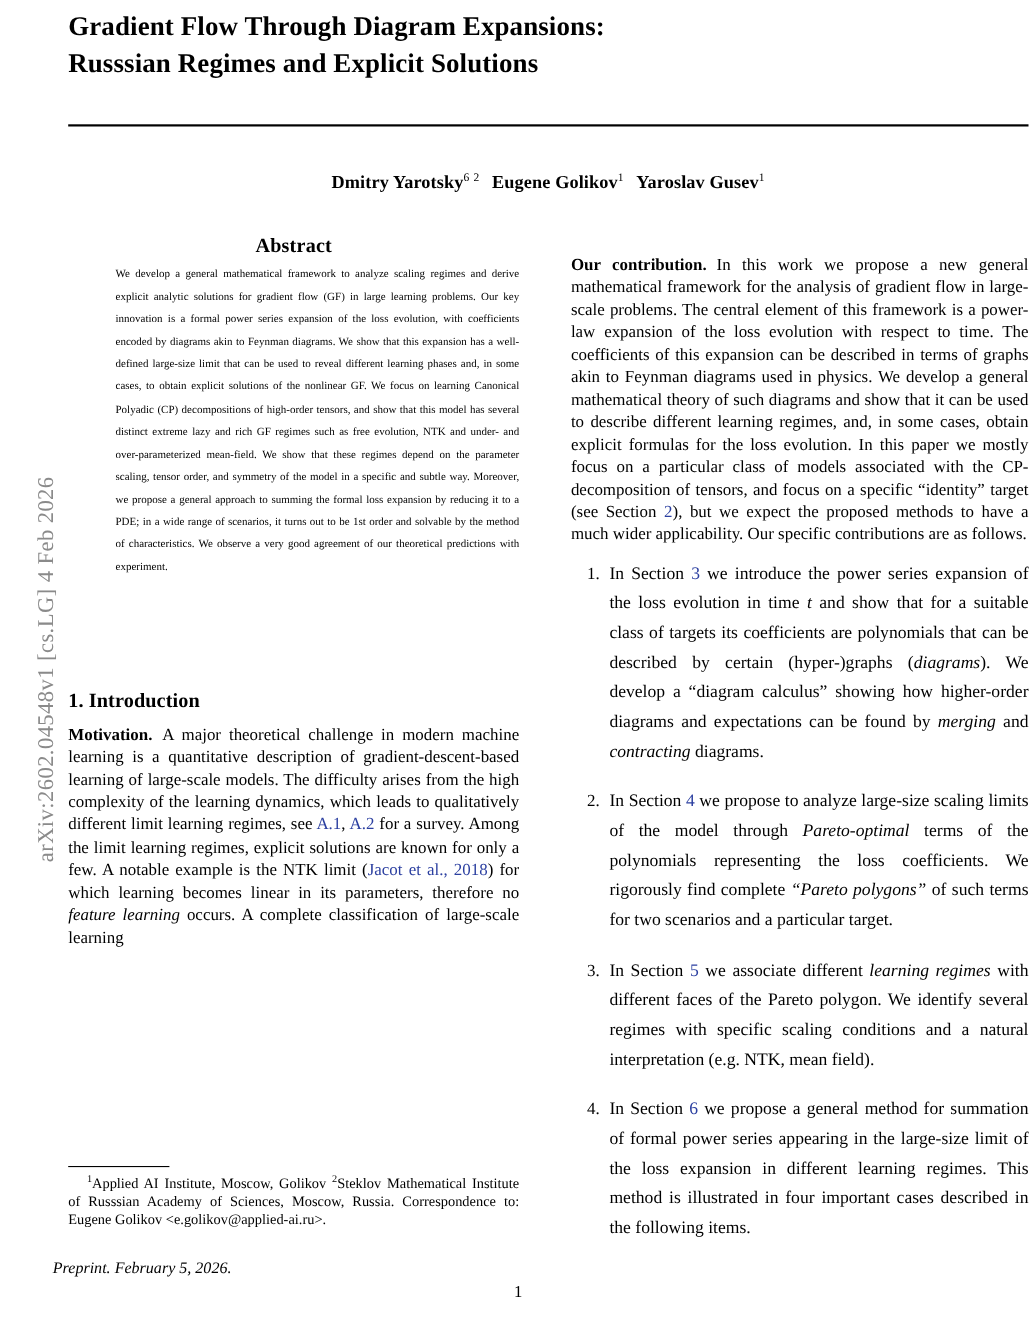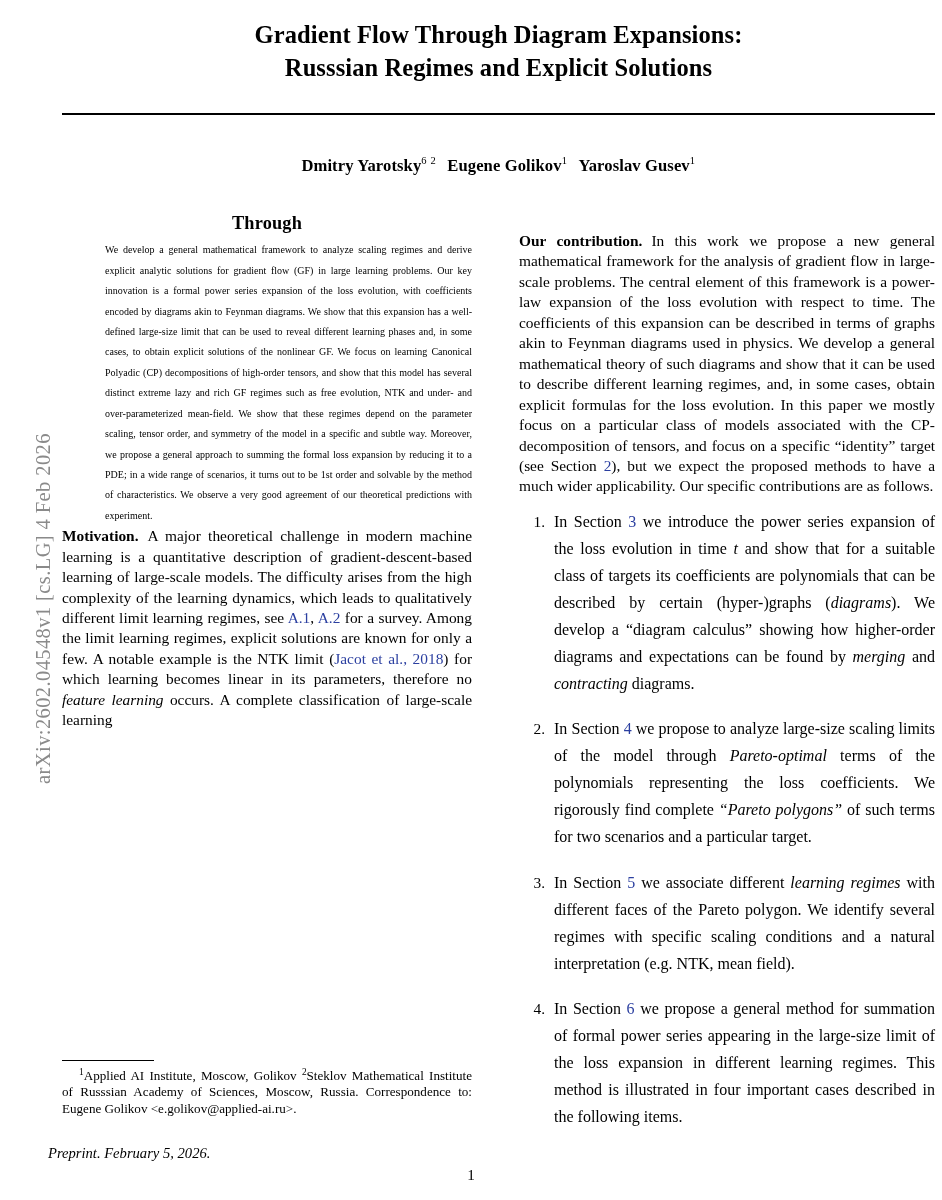--- a/index.html
+++ b/index.html
@@ -37,23 +37,23 @@
     position: absolute;
     left: 0; top: 0;
     width: 942px;
     height: 1200px;
   }
 
   
   #title-block {
     position: absolute;
     left: 62px;
-    top: 18px;
+    top: 8px;
     width: 873px;
-    text-align: center;
+    text-align: left;
   }
   .title-line {
     font-weight: bold;
     font-size: 24.5px;
     line-height: 33px;
     letter-spacing: 0.1px;
   }
 
   #title-rule {
     position: absolute;
@@ -205,23 +205,24 @@
     <div class="title-line">Russsian Regimes and Explicit Solutions</div>
   </div>
   <div id="title-rule"></div>
 
   <div id="authors">
     <span><span>Dmitry Yarotsky</span><sup class="aff">6 2</sup></span><span class="sep"></span><span><span>Eugene Golikov</span><sup class="aff">1</sup></span><span class="sep"></span><span><span>Yaroslav Gusev</span><sup class="aff">1</sup></span>
   </div>
 
   <div class="col" id="col-left">
 
-    <div id="abstract-heading">Through</div>
+    <div id="abstract-heading">Abstract</div>
     <div id="abstract-body">We develop a general mathematical framework to analyze scaling regimes and derive explicit analytic solutions for gradient flow (GF) in large learning problems. Our key innovation is a formal power series expansion of the loss evolution, with coefficients encoded by diagrams akin to Feynman diagrams. We show that this expansion has a well-defined large-size limit that can be used to reveal different learning phases and, in some cases, to obtain explicit solutions of the nonlinear GF. We focus on learning Canonical Polyadic (CP) decompositions of high-order tensors, and show that this model has several distinct extreme lazy and rich GF regimes such as free evolution, NTK and under- and over-parameterized mean-field. We show that these regimes depend on the parameter scaling, tensor order, and symmetry of the model in a specific and subtle way. Moreover, we propose a general approach to summing the formal loss expansion by reducing it to a PDE; in a wide range of scenarios, it turns out to be 1st order and solvable by the method of characteristics. We observe a very good agreement of our theoretical predictions with experiment.</div>
 
+    <div class="section-heading" id="intro-heading">1. Introduction</div>
 
     <div class="para">
       <span class="runin">Motivation.</span><span class="runin-gap"></span><span>A major theoretical challenge in modern machine learning is a quantitative description of gradient-descent-based learning of large-scale models. The difficulty arises from the high complexity of the learning dynamics, which leads to qualitatively different limit learning regimes, see </span><span class="ref">A.1</span><span>, </span><span class="ref">A.2</span><span> for a survey. Among the limit learning regimes, explicit solutions are known for only a few. A notable example is the NTK limit (</span><span class="ref">Jacot et al., 2018</span><span>) for which learning becomes linear in its parameters, therefore no </span><span class="it">feature learning</span><span> occurs. A complete classification of large-scale learning</span>
     </div>
 
   </div>
 
   <div class="col" id="col-right">
 
 

